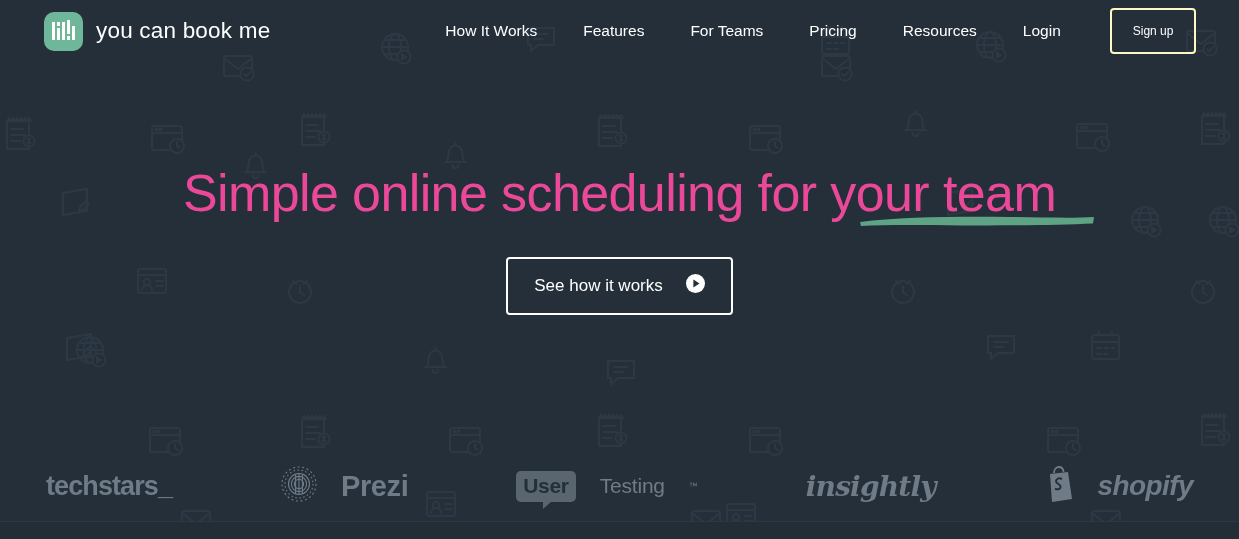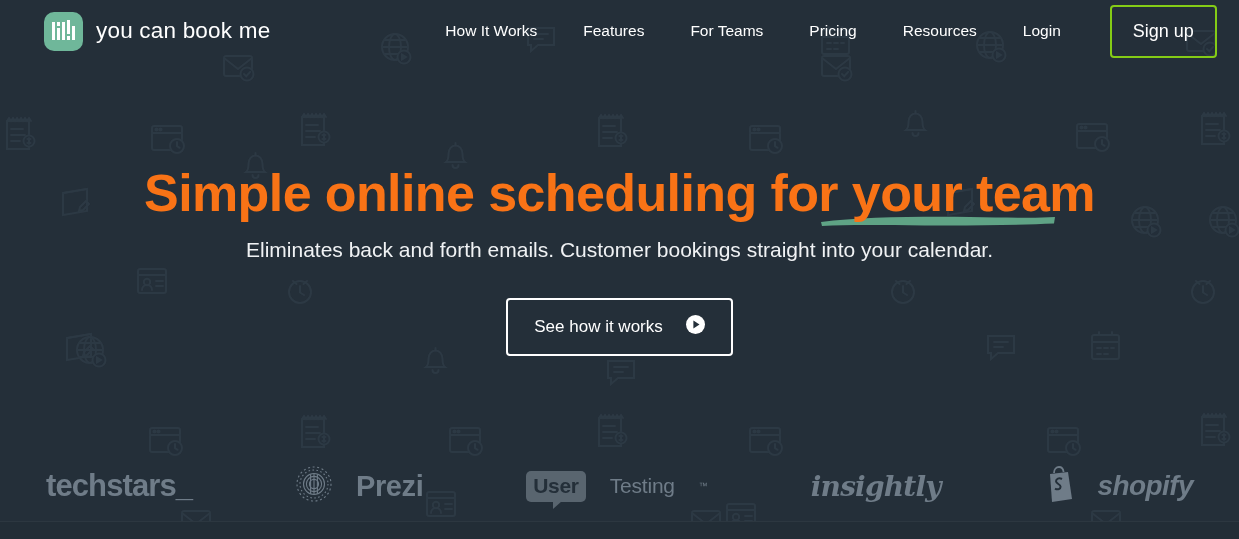--- a/index.html
+++ b/index.html
@@ -83,26 +83,26 @@
     color: #ffffff;
     font-size: 15.5px;
     text-decoration: none;
     padding: 0 23px;
     white-space: nowrap;
     line-height: 30px;
   }
 
   #signup-button {
     margin-left: 26px;
-    border: 2px solid #84cc16;
+    border: 2px solid #fef9c3;
     border-radius: 4px;
     background: transparent;
     color: #ffffff;
     font-family: "Liberation Sans", sans-serif;
-    font-size: 18px;
+    font-size: 12px;
     padding: 14px 21px;
     cursor: pointer;
     white-space: nowrap;
   }
 
   
   #hero {
     position: absolute;
     top: 62px; left: 0;
     width: 1239px;
@@ -111,24 +111,24 @@
   }
 
   #hero-title-wrap {
     position: relative;
     display: inline-block;
     margin-top: 100px;
   }
 
   #hero-title {
     font-size: 52px;
-    font-weight: 700;
+    font-weight: 400;
     line-height: 62px;
     letter-spacing: -0.6px;
-    color: #f97316;
+    color: #ec4899;
     white-space: nowrap;
     position: relative;
     z-index: 2;
   }
 
   #title-underline {
     position: absolute;
     left: 676px;
     top: 52px;
     width: 236px;
@@ -192,21 +192,21 @@
   }
 
   .client-logo {
     display: flex;
     align-items: center;
     justify-content: center;
     opacity: 1;
   }
 
   .logo-text-techstars {
-    font-size: 31px;
+    font-size: 27px;
     font-weight: 700;
     color: #6f7c88;
     letter-spacing: -0.9px;
   }
 
   .logo-prezi-wrap { display: flex; align-items: center; gap: 23px; }
   .logo-text-prezi {
     font-size: 29px;
     font-weight: 700;
     color: #6f7c88;
@@ -443,21 +443,20 @@
 
     <div id="hero-title-wrap">
       <h1 id="hero-title">Simple online scheduling for your team</h1>
 
       <svg id="title-underline" viewBox="0 0 236 13" preserveAspectRatio="none" aria-hidden="true">
         <path d="M1 8 C 40 3, 96 2.5, 150 3 C 186 3.4, 214 4.5, 235 3 L 234 9.5
                  C 200 11, 150 11.8, 104 11.4 C 62 11, 28 10.4, 2 12 Z" fill="#5fa385"></path>
       </svg>
     </div>
 
-    <p id="hero-subtitle">Eliminates back and forth emails. Customer bookings straight into your calendar.</p>
 
     <div id="hero-actions">
 
       <button id="see-how-it-works-button">
         <span>See how it works</span>
         <span>
           <svg width="19" height="19" viewBox="0 0 19 19" aria-hidden="true">
             <circle cx="9.5" cy="9.5" r="9.5" fill="#ffffff"></circle>
             <path d="M7.4 5.6 L13.5 9.5 L7.4 13.4 Z" fill="#242f39"></path>
           </svg>

